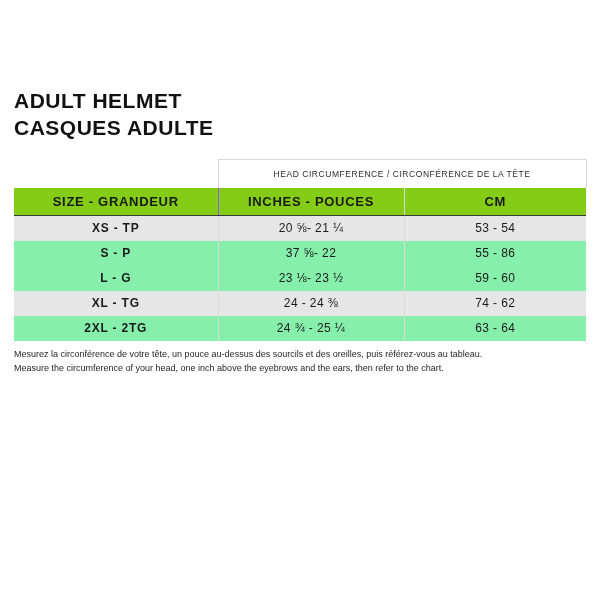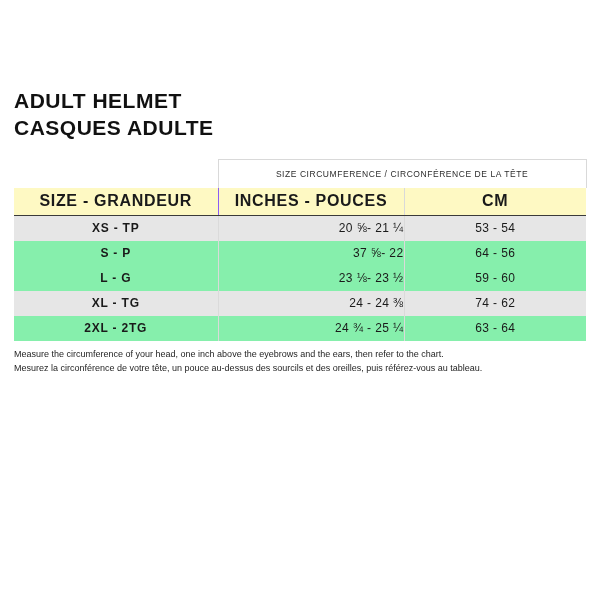--- a/index.html
+++ b/index.html
@@ -59,26 +59,26 @@
   .group-head-cell {
     border: 1px solid #d9d9d9;
     border-bottom: none;
   }
   .blank-cell {
     background: #ffffff;
   }
 
   .row-header td {
     height: 27px;
-    font-size: 16px;
+    font-size: 13px;
     font-weight: bold;
     letter-spacing: 0.7px;
     text-align: center;
     vertical-align: middle;
-    background: #fef9c3;
+    background: #84cc16;
     border-bottom: 1.5px solid #3a3a3a;
   }
   .row-header td.cell-bordered {
     border-left: 1px solid #8b5cf6;
     border-right: 1px solid #d9d9d9;
   }
 
   .row-data td {
     height: 25px;
     font-size: 12px;
@@ -86,21 +86,21 @@
     vertical-align: middle;
     letter-spacing: 0.4px;
   }
   .row-data td.size-cell {
     font-weight: bold;
     letter-spacing: 0.8px;
   }
   .row-data.shade td { background: #e6e6e6; margin-top: 28px; }
   .row-data.plain td { background: #86efac; }
   .row-data td.vline-l { border-left: 1px solid #dadada; }
-  .row-data td.vline-r { border-right: 1px solid #dadada; text-align: right; }
+  .row-data td.vline-r { border-right: 1px solid #dadada; }
   .notes {
     margin-top: 7px;
     width: 572px;
     font-size: 9px;
     line-height: 1.55;
     color: #1f1f1f;
   }
   .notes div { white-space: nowrap; }
 </style>
 </head>
@@ -115,55 +115,55 @@
 
   <table class="size-chart">
     <colgroup>
       <col class="col-size">
       <col class="col-inches">
       <col class="col-cm">
     </colgroup>
     <tbody>
       <tr class="row-group-head">
         <td class="blank-cell"></td>
-        <td class="group-head-cell" colspan="2">SIZE CIRCUMFERENCE / CIRCONFÉRENCE DE LA TÊTE</td>
+        <td class="group-head-cell" colspan="2">HEAD CIRCUMFERENCE / CIRCONFÉRENCE DE LA TÊTE</td>
       </tr>
 
       <tr class="row-header">
         <td>SIZE - GRANDEUR</td>
         <td class="cell-bordered">INCHES - POUCES</td>
         <td>CM</td>
       </tr>
 
       <tr class="row-data shade">
         <td class="size-cell">XS - TP</td>
         <td class="vline-l vline-r">20 ⅝- 21 ¼</td>
         <td>53 - 54</td>
       </tr>
       <tr class="row-data plain">
         <td class="size-cell">S - P</td>
         <td class="vline-l vline-r">37 ⅝- 22</td>
-        <td>64 - 56</td>
+        <td>55 - 86</td>
       </tr>
       <tr class="row-data plain">
         <td class="size-cell">L - G</td>
         <td class="vline-l vline-r">23 ⅛- 23 ½</td>
         <td>59 - 60</td>
       </tr>
       <tr class="row-data shade">
         <td class="size-cell">XL - TG</td>
         <td class="vline-l vline-r">24 - 24 ⅜</td>
         <td>74 - 62</td>
       </tr>
       <tr class="row-data plain">
         <td class="size-cell">2XL - 2TG</td>
         <td class="vline-l vline-r">24 ¾ - 25 ¼</td>
         <td>63 - 64</td>
       </tr>
     </tbody>
   </table>
 
   <div class="notes">
+    <div>Mesurez la circonférence de votre tête, un pouce au-dessus des sourcils et des oreilles, puis référez-vous au tableau.</div>
     <div>Measure the circumference of your head, one inch above the eyebrows and the ears, then refer to the chart.</div>
-    <div>Mesurez la circonférence de votre tête, un pouce au-dessus des sourcils et des oreilles, puis référez-vous au tableau.</div>
   </div>
 
 </div>
 
 </body></html>

